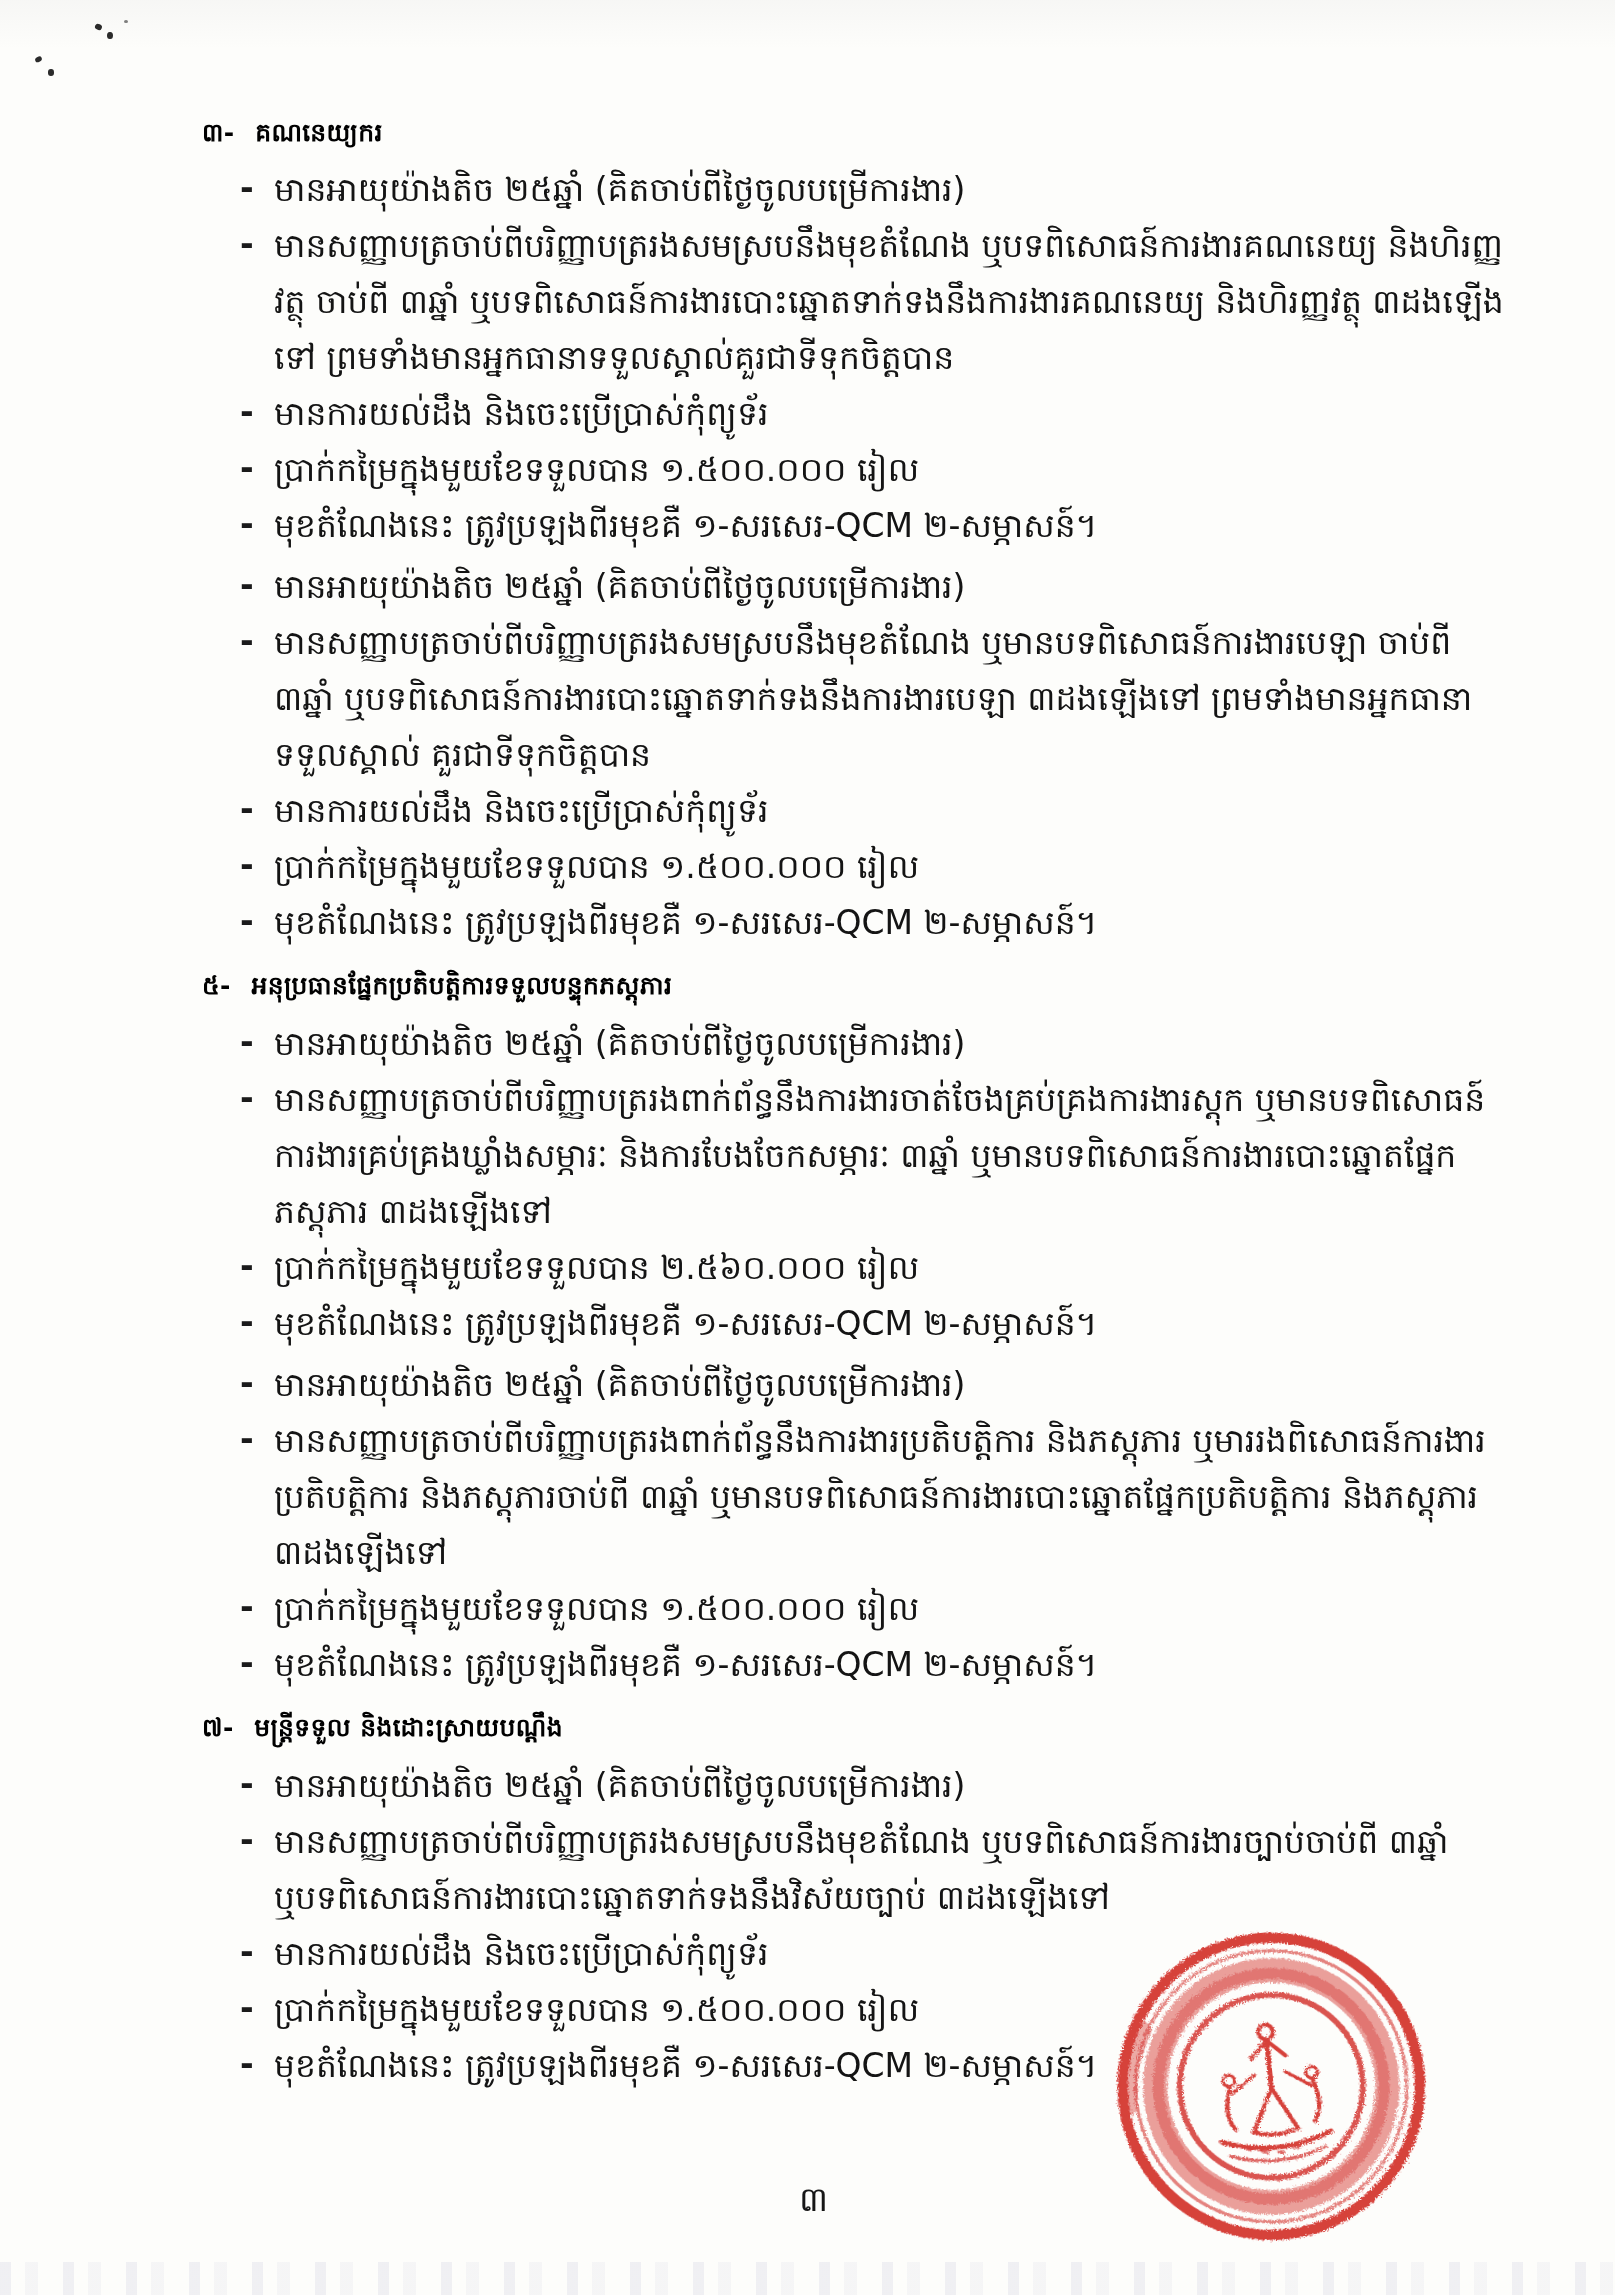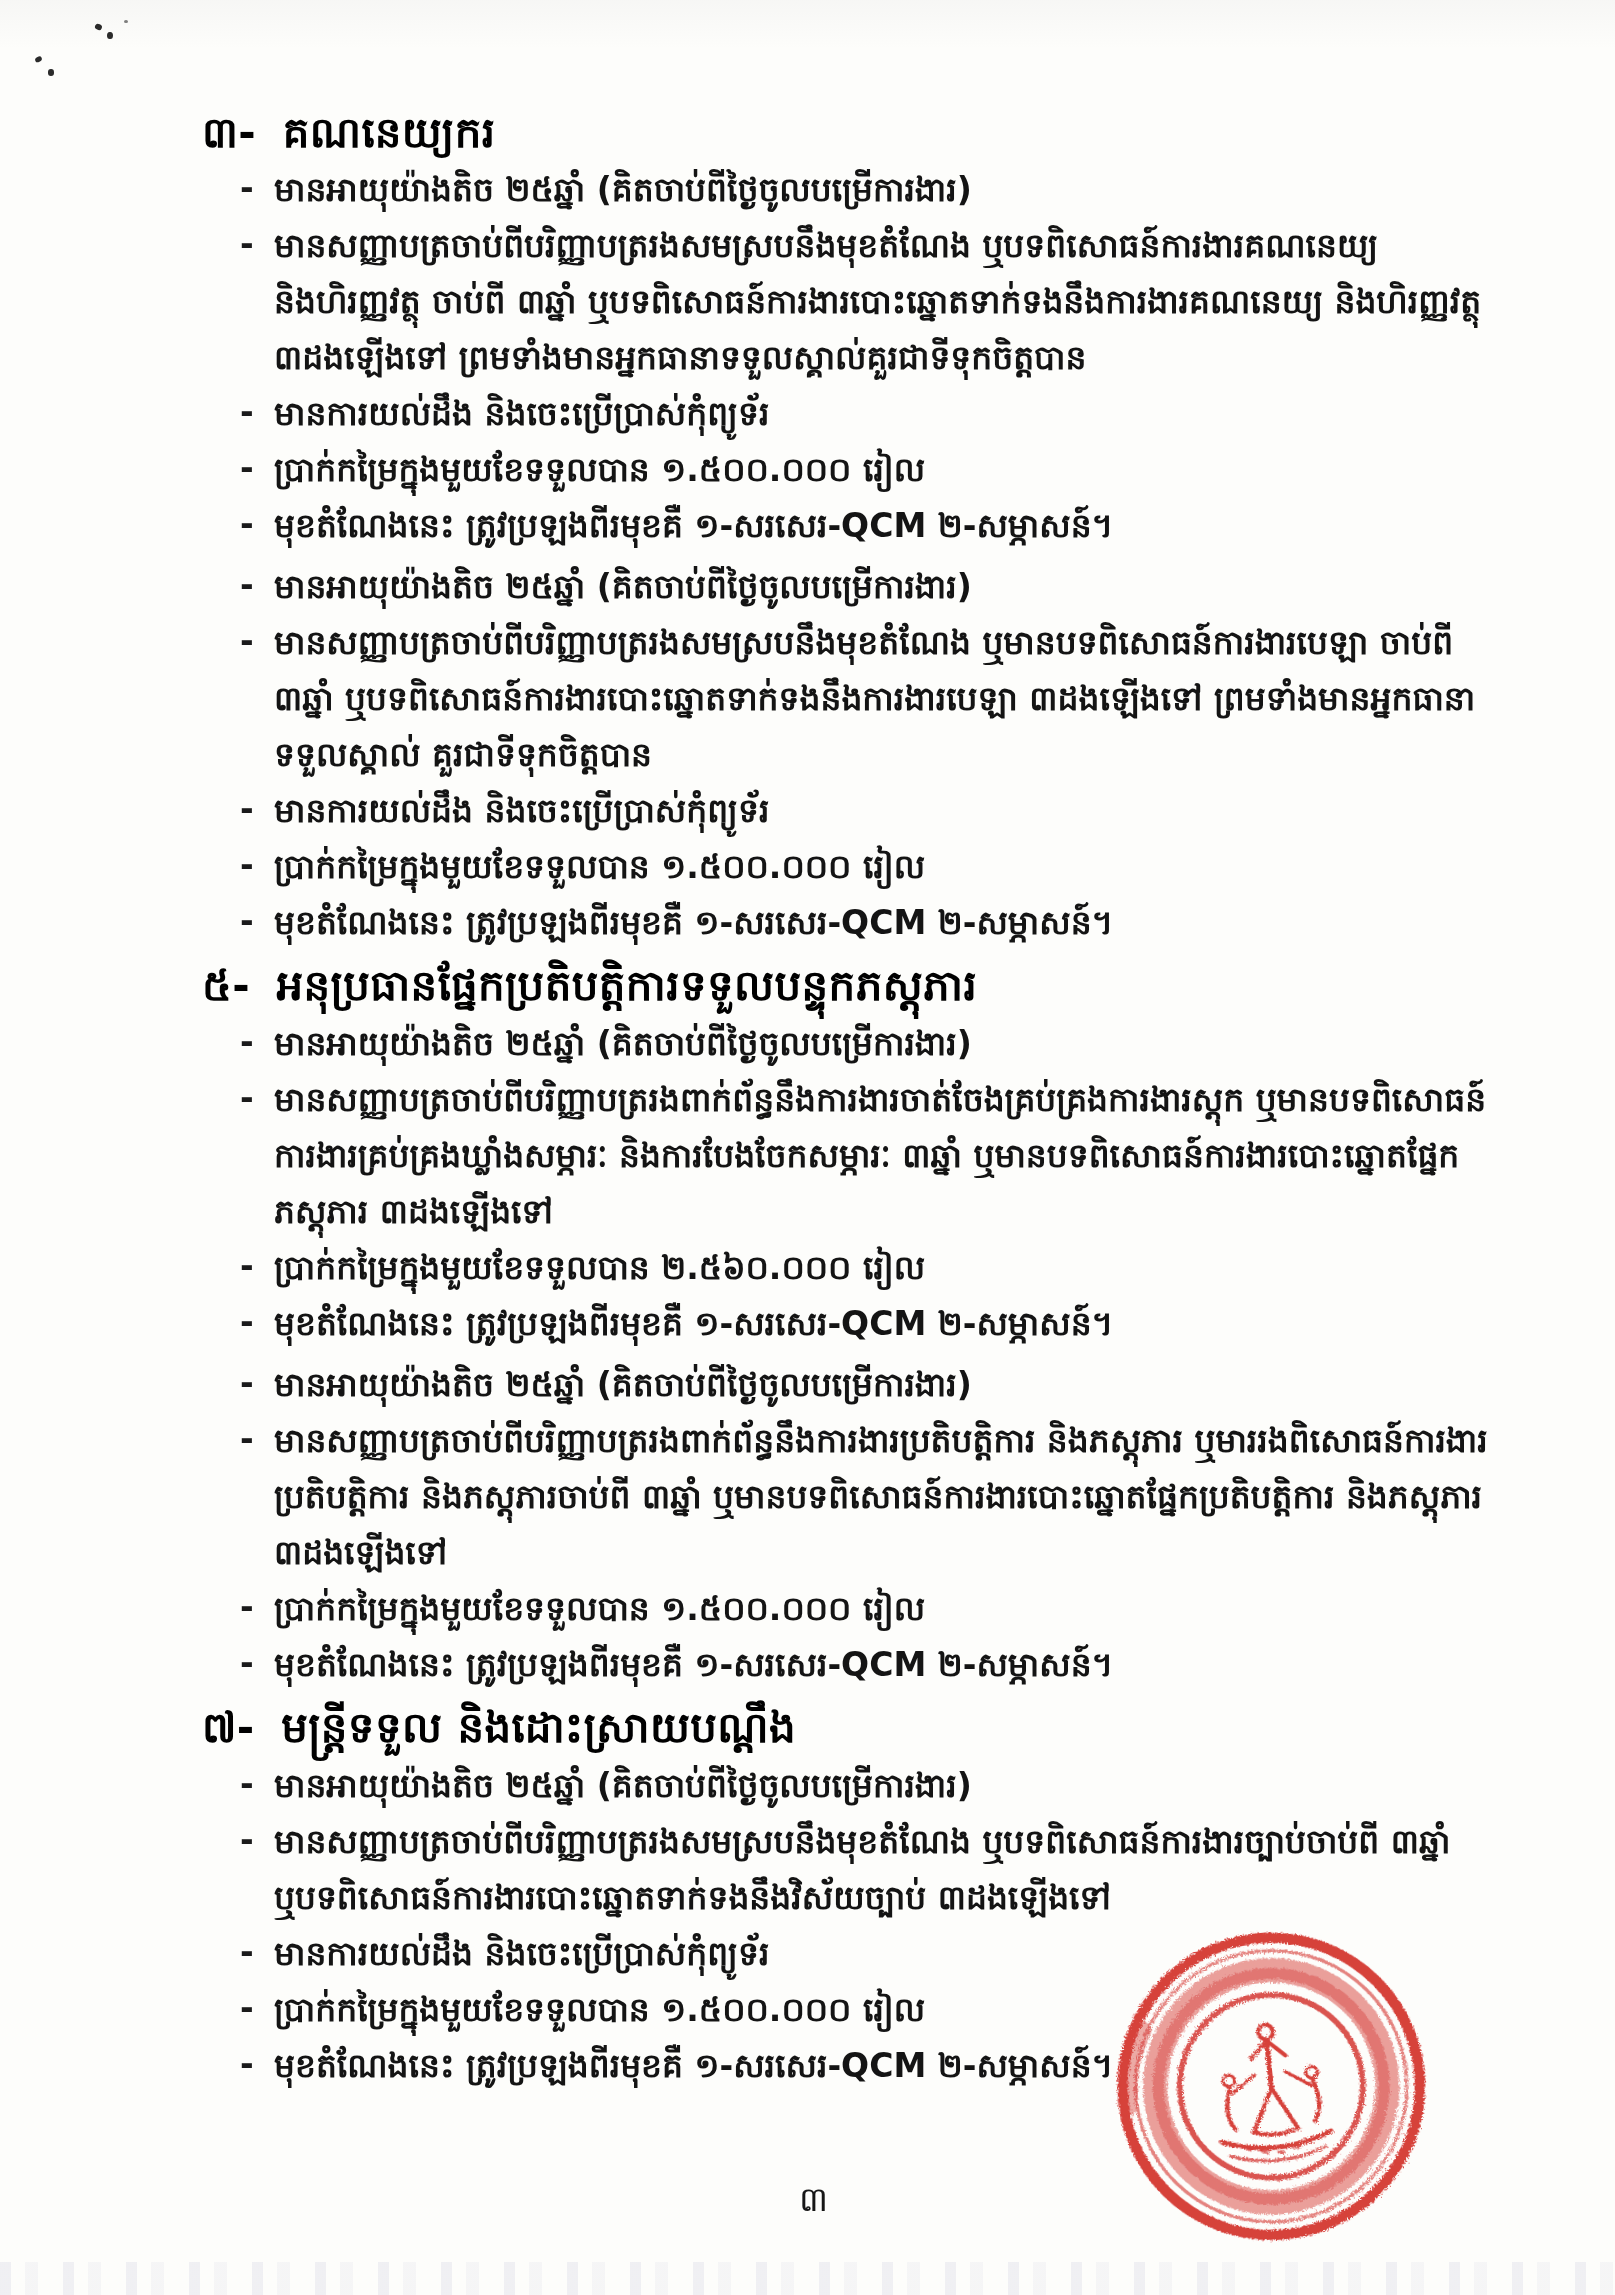--- a/index.html
+++ b/index.html
@@ -12,33 +12,33 @@
     color:#141414;
   }
   
   .content{
     position:absolute;left:202px;top:97px;width:1302px;
     font-size:33px;line-height:56px;
   }
   .section{margin:0 0 4.9px 0;}
   .heading{
     margin:6.5px 0 1.6px 0;
-    font-size:42px;line-height:57px;
+    font-size:25px;line-height:57px;
     font-weight:700;color:#000;
     letter-spacing:0.4px;
   }
   .heading .num{margin-right:11.5px;}
   .bullets{margin-left:38px;}
   .bullet{display:flex;align-items:flex-start;}
   .dash{
     flex:0 0 34px;width:34px;
     font-weight:700;color:#1a1a1a;
     transform:translateY(-1.6px);
   }
-  .btext{flex:1 1 auto;font-weight:bold;}
+  .btext{flex:1 1 auto;}
   
   .page-number{
     position:absolute;left:781px;top:2178px;width:65px;
     text-align:center;font-size:34px;color:#161616;
   }
   
   .ink-speck{position:absolute;background:#2b2b2b;border-radius:50%;}
   .speck-a{left:95px;top:24px;width:7.4px;height:5.7px;transform:rotate(25deg);}
   .speck-b{left:107px;top:32px;width:5.7px;height:7.4px;}
   .speck-c{left:35px;top:57px;width:6.5px;height:4.9px;transform:rotate(-30deg);}

